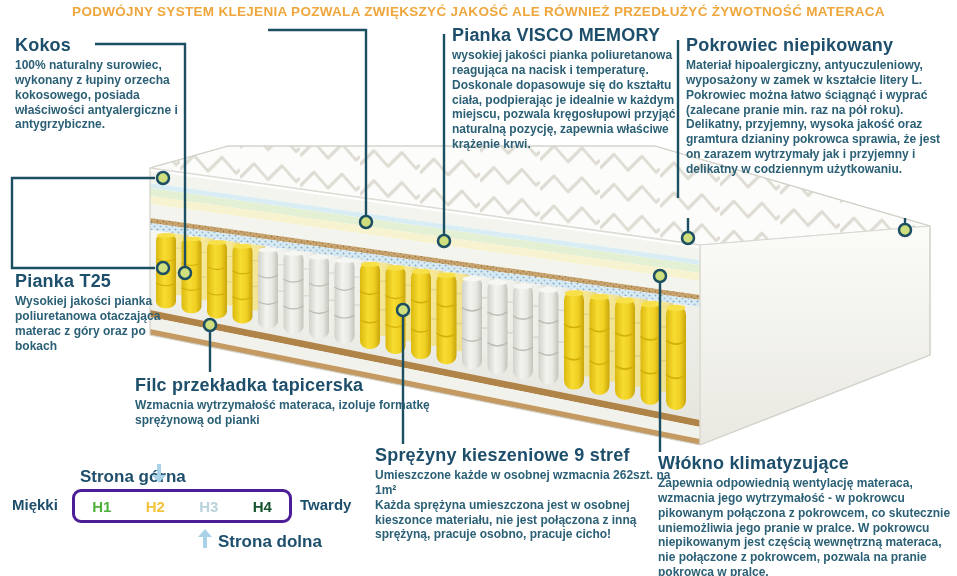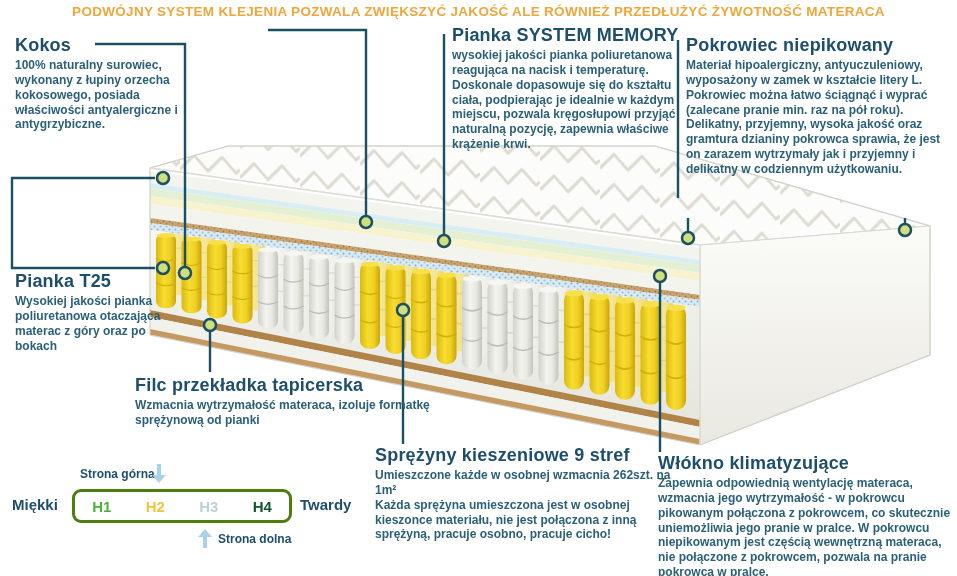--- a/index.html
+++ b/index.html
@@ -8,24 +8,24 @@
   #art{position:absolute;left:0;top:0;z-index:1;}
   .lbl{position:absolute;z-index:2;color:#2b6076;}
   .lbl h3{margin:0 0 3px 0;font-size:18px;line-height:1.05;font-weight:bold;color:#1d4e6b;letter-spacing:.2px;}
   .lbl .body{font-size:12px;font-weight:bold;line-height:1.24;white-space:pre-line;}
   #title{position:absolute;left:0;right:0;top:4px;z-index:2;text-align:center;
          font-size:13.5px;font-weight:bold;color:#efa63c;letter-spacing:.3px;
          text-underline-offset:3px;}
   
   .scale-text{position:absolute;z-index:2;font-weight:bold;color:#1d4e6b;}
   #scale-box{position:absolute;z-index:2;left:72px;top:489px;width:214px;height:28px;
-             border:3px solid #4d7c0f;border-radius:9px;background:#fff;
+             border:3px solid #4c1d95;border-radius:9px;background:#fff;
              display:flex;align-items:center;justify-content:space-around;}
   #scale-box span{font-size:15px;font-weight:bold;}
-  .side-note{position:absolute;z-index:2;font-size:12px;font-weight:bold;color:#1d4e6b;}
+  .side-note{position:absolute;z-index:2;font-size:17px;font-weight:bold;color:#1d4e6b;}
   .arrow{position:absolute;z-index:2;width:14px;height:20px;}
   .arrow .stem{position:absolute;left:5px;width:4px;height:11px;background:#a9d2e8;}
   .arrow .head{position:absolute;left:0;width:0;height:0;border-left:7px solid transparent;border-right:7px solid transparent;}
   .arrow.down .stem{top:0;}
   .arrow.down .head{top:11px;border-top:8px solid #a9d2e8;}
   .arrow.up .stem{bottom:0;}
   .arrow.up .head{bottom:11px;border-bottom:8px solid #a9d2e8;}
 </style>
 </head>
 <body>
@@ -190,21 +190,21 @@
 
   <div class="lbl" style="left:15px;top:36px;width:178px;">
     <h3>Kokos</h3>
     <div class="body">100% naturalny surowiec, wykonany z łupiny orzecha kokosowego, posiada właściwości antyalergiczne i antygrzybiczne.</div>
   </div>
 
   <div class="lbl" style="left:202px;top:18px;width:176px;">
   </div>
 
   <div class="lbl" style="left:452px;top:26px;width:246px;">
-    <h3>Pianka SYSTEM MEMORY</h3>
+    <h3>Pianka VISCO MEMORY</h3>
     <div class="body">wysokiej jakości pianka poliuretanowa reagująca na nacisk i temperaturę. Doskonale dopasowuje się do kształtu ciała, podpierając je idealnie w każdym miejscu, pozwala kręgosłupowi przyjąć naturalną pozycję, zapewnia właściwe krążenie krwi.</div>
   </div>
 
   <div class="lbl" style="left:686px;top:36px;width:268px;">
     <h3>Pokrowiec niepikowany</h3>
     <div class="body">Materiał hipoalergiczny, antyuczuleniowy, wyposażony w zamek w kształcie litery L. Pokrowiec można łatwo ściągnąć i wyprać (zalecane pranie min. raz na pół roku). Delikatny, przyjemny, wysoka jakość oraz gramtura dzianiny pokrowca sprawia, że jest on zarazem wytrzymały jak i przyjemny i delikatny w codziennym użytkowaniu.</div>
   </div>
 
   <div class="lbl" style="left:15px;top:272px;width:160px;">
     <h3>Pianka T25</h3>

